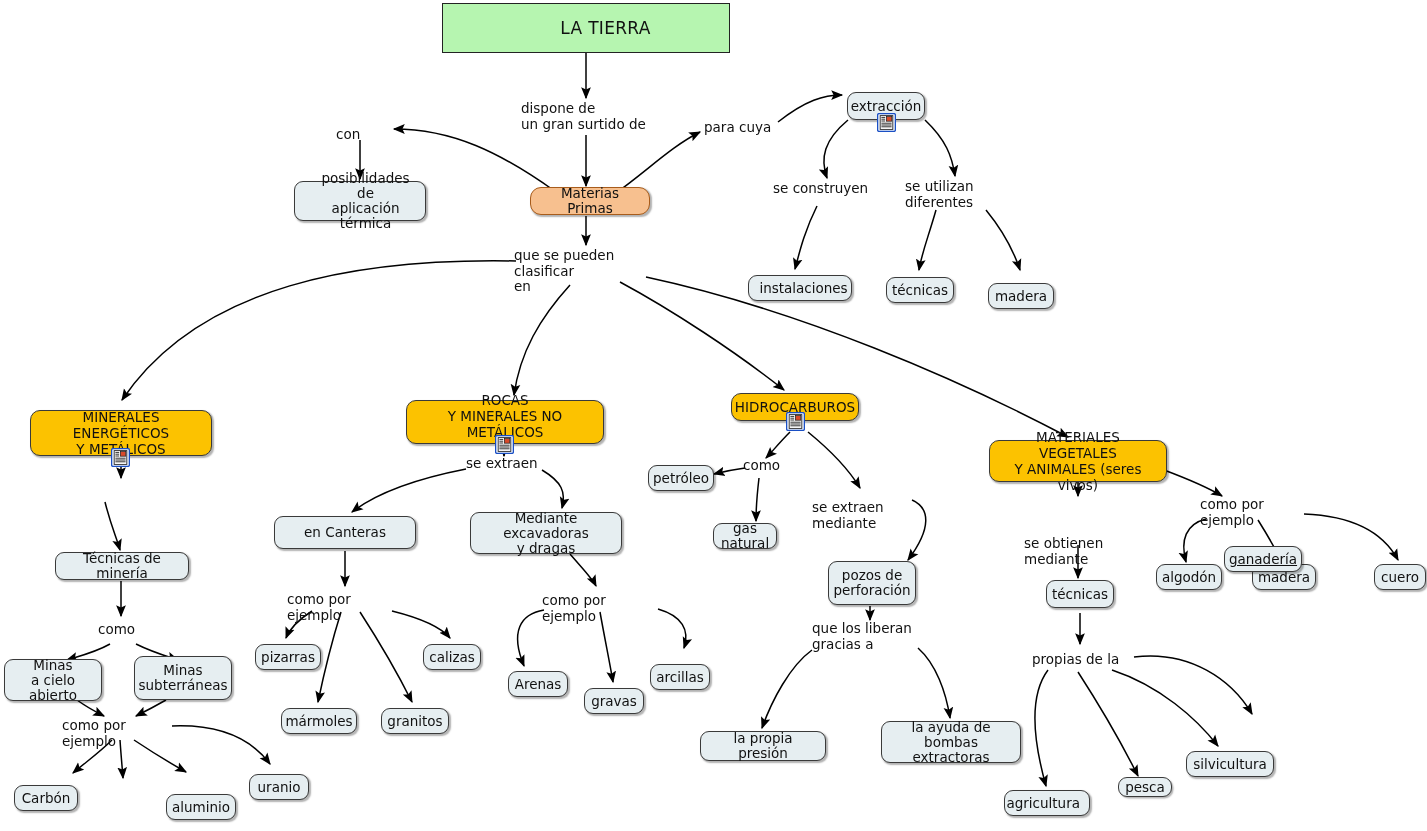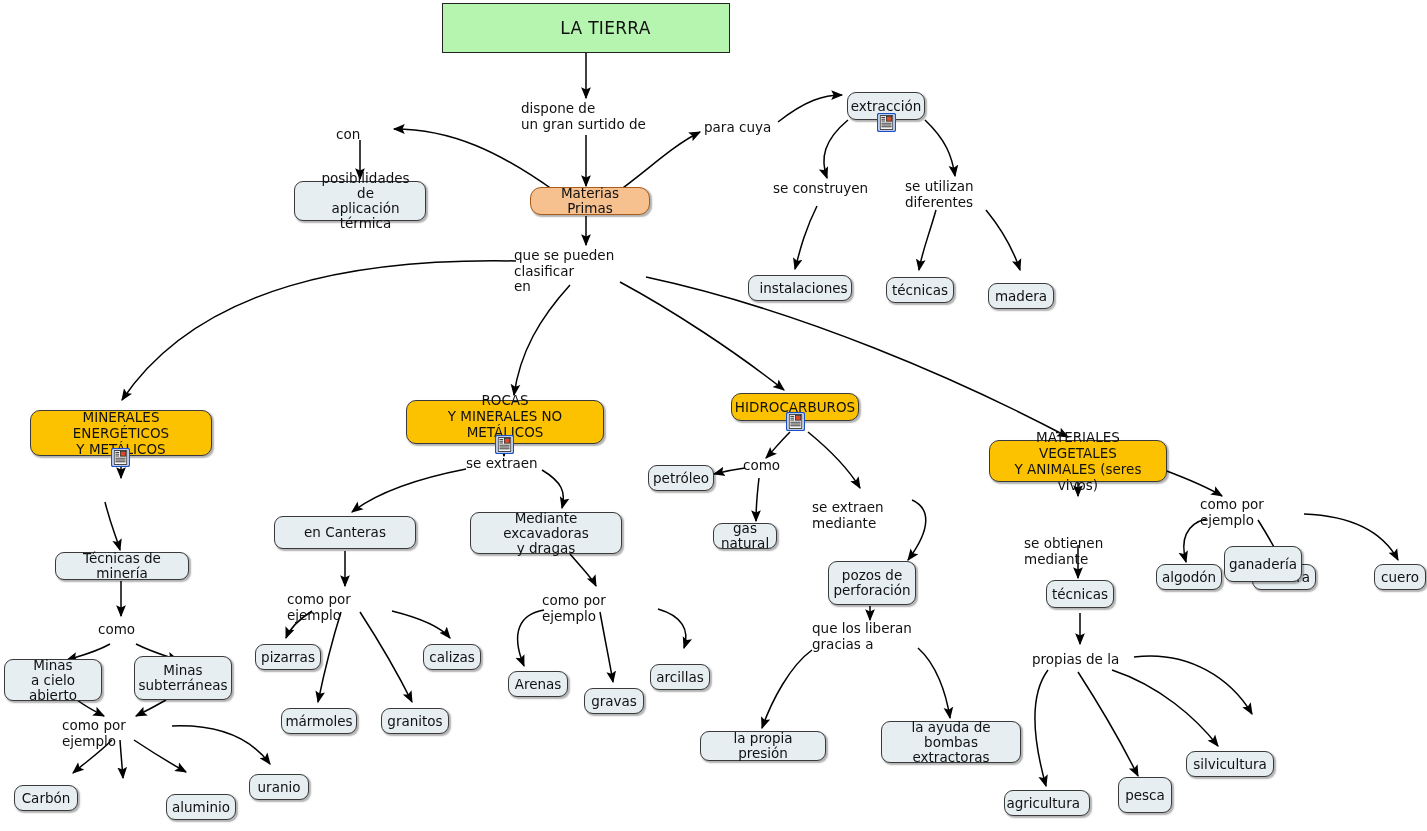--- a/index.html
+++ b/index.html
@@ -387,27 +387,27 @@
   </div>
   <div class="node plain" style="left:1252px;top:564px;width:64px;height:26px;">
     <span>madera</span>
   </div>
   <div class="node plain" style="left:1374px;top:564px;width:52px;height:26px;">
     <span>cuero</span>
   </div>
   <div class="node plain" style="left:1004px;top:790px;width:86px;height:26px;justify-content:flex-end;">
     <span>agricultura</span>
   </div>
-  <div class="node plain" style="left:1118px;top:777px;width:54px;height:36px;justify-content:center;">
+  <div class="node plain" style="left:1118px;top:777px;width:54px;height:20px;justify-content:center;">
     <span>pesca</span>
   </div>
   <div class="node plain" style="left:1186px;top:751px;width:88px;height:26px;">
     <span>silvicultura</span>
   </div>
-  <div class="node plain" style="left:1224px;top:546px;width:78px;height:36px;">
+  <div class="node plain" style="left:1224px;top:546px;width:78px;height:26px;text-decoration:underline;">
     <span>ganadería</span>
   </div>
 
   <div class="linklabel" style="left:521px;top:101px;width:130px;">dispone de
 un gran surtido de</div>
   <div class="linklabel" style="left:336px;top:127px;width:48px;">con</div>
   <div class="linklabel" style="left:704px;top:120px;width:74px;">para cuya</div>
   <div class="linklabel" style="left:773px;top:181px;width:116px;">se construyen</div>
   <div class="linklabel" style="left:905px;top:179px;width:112px;">se utilizan
 diferentes</div>

